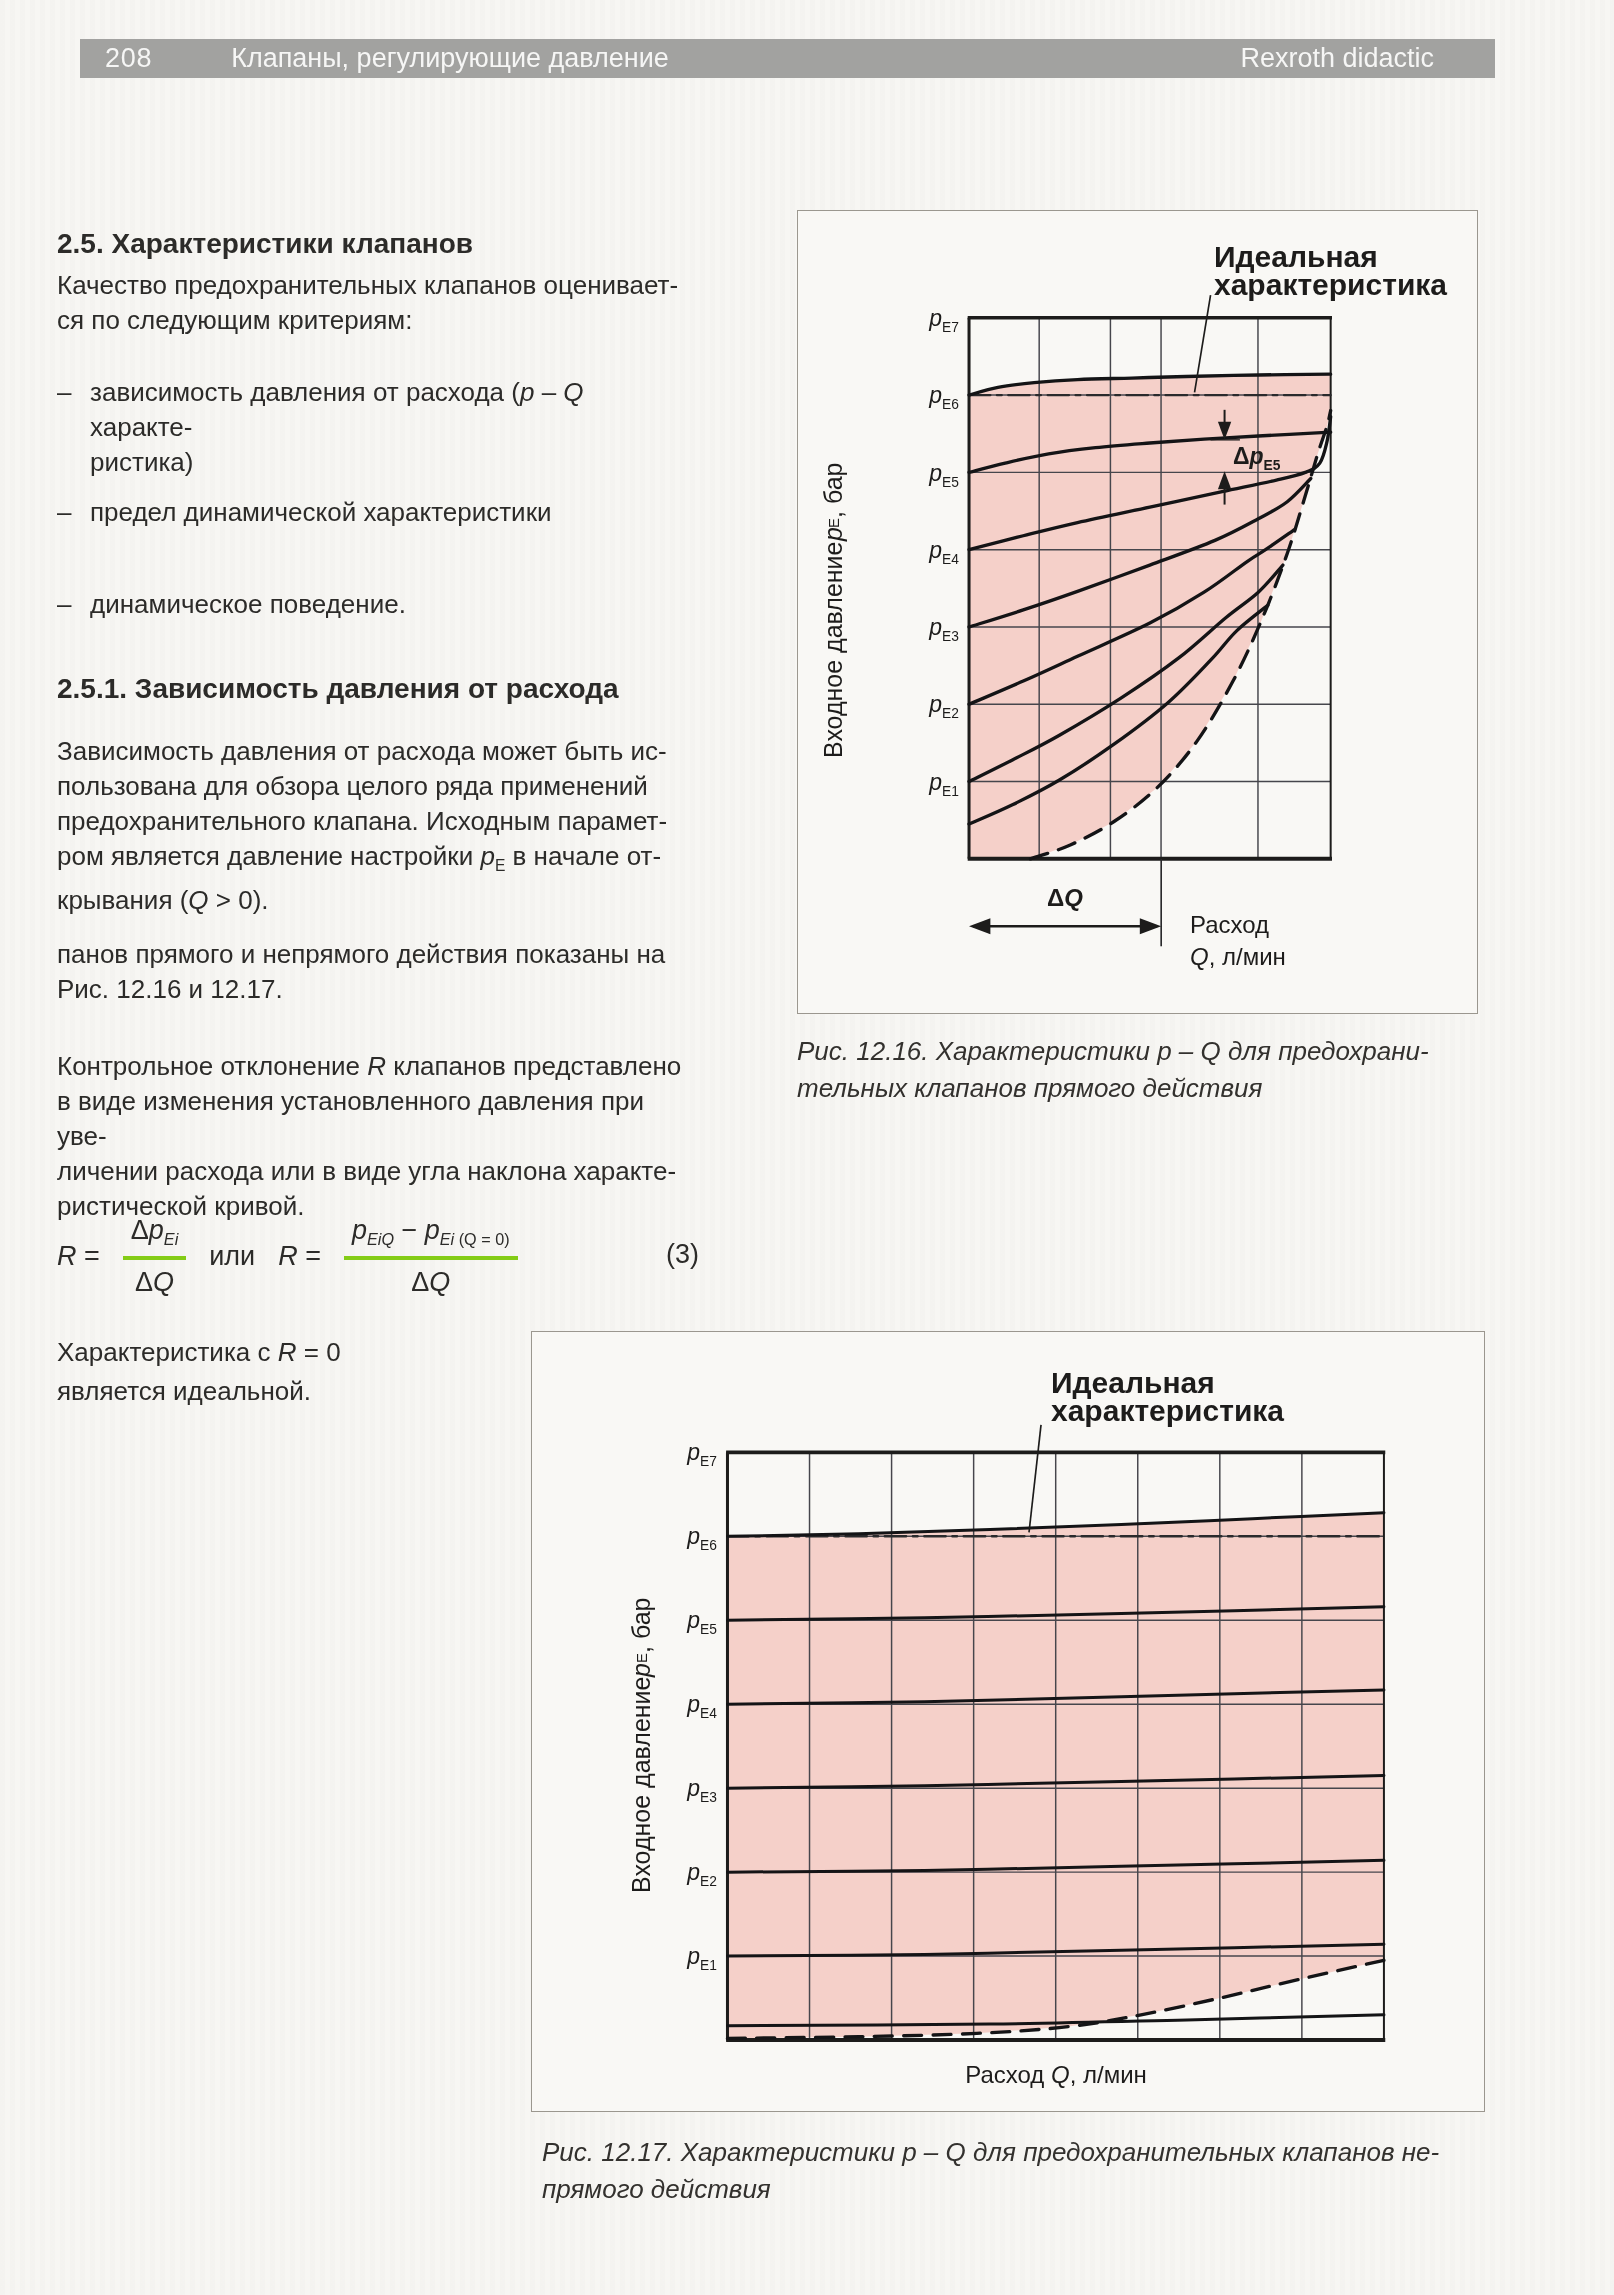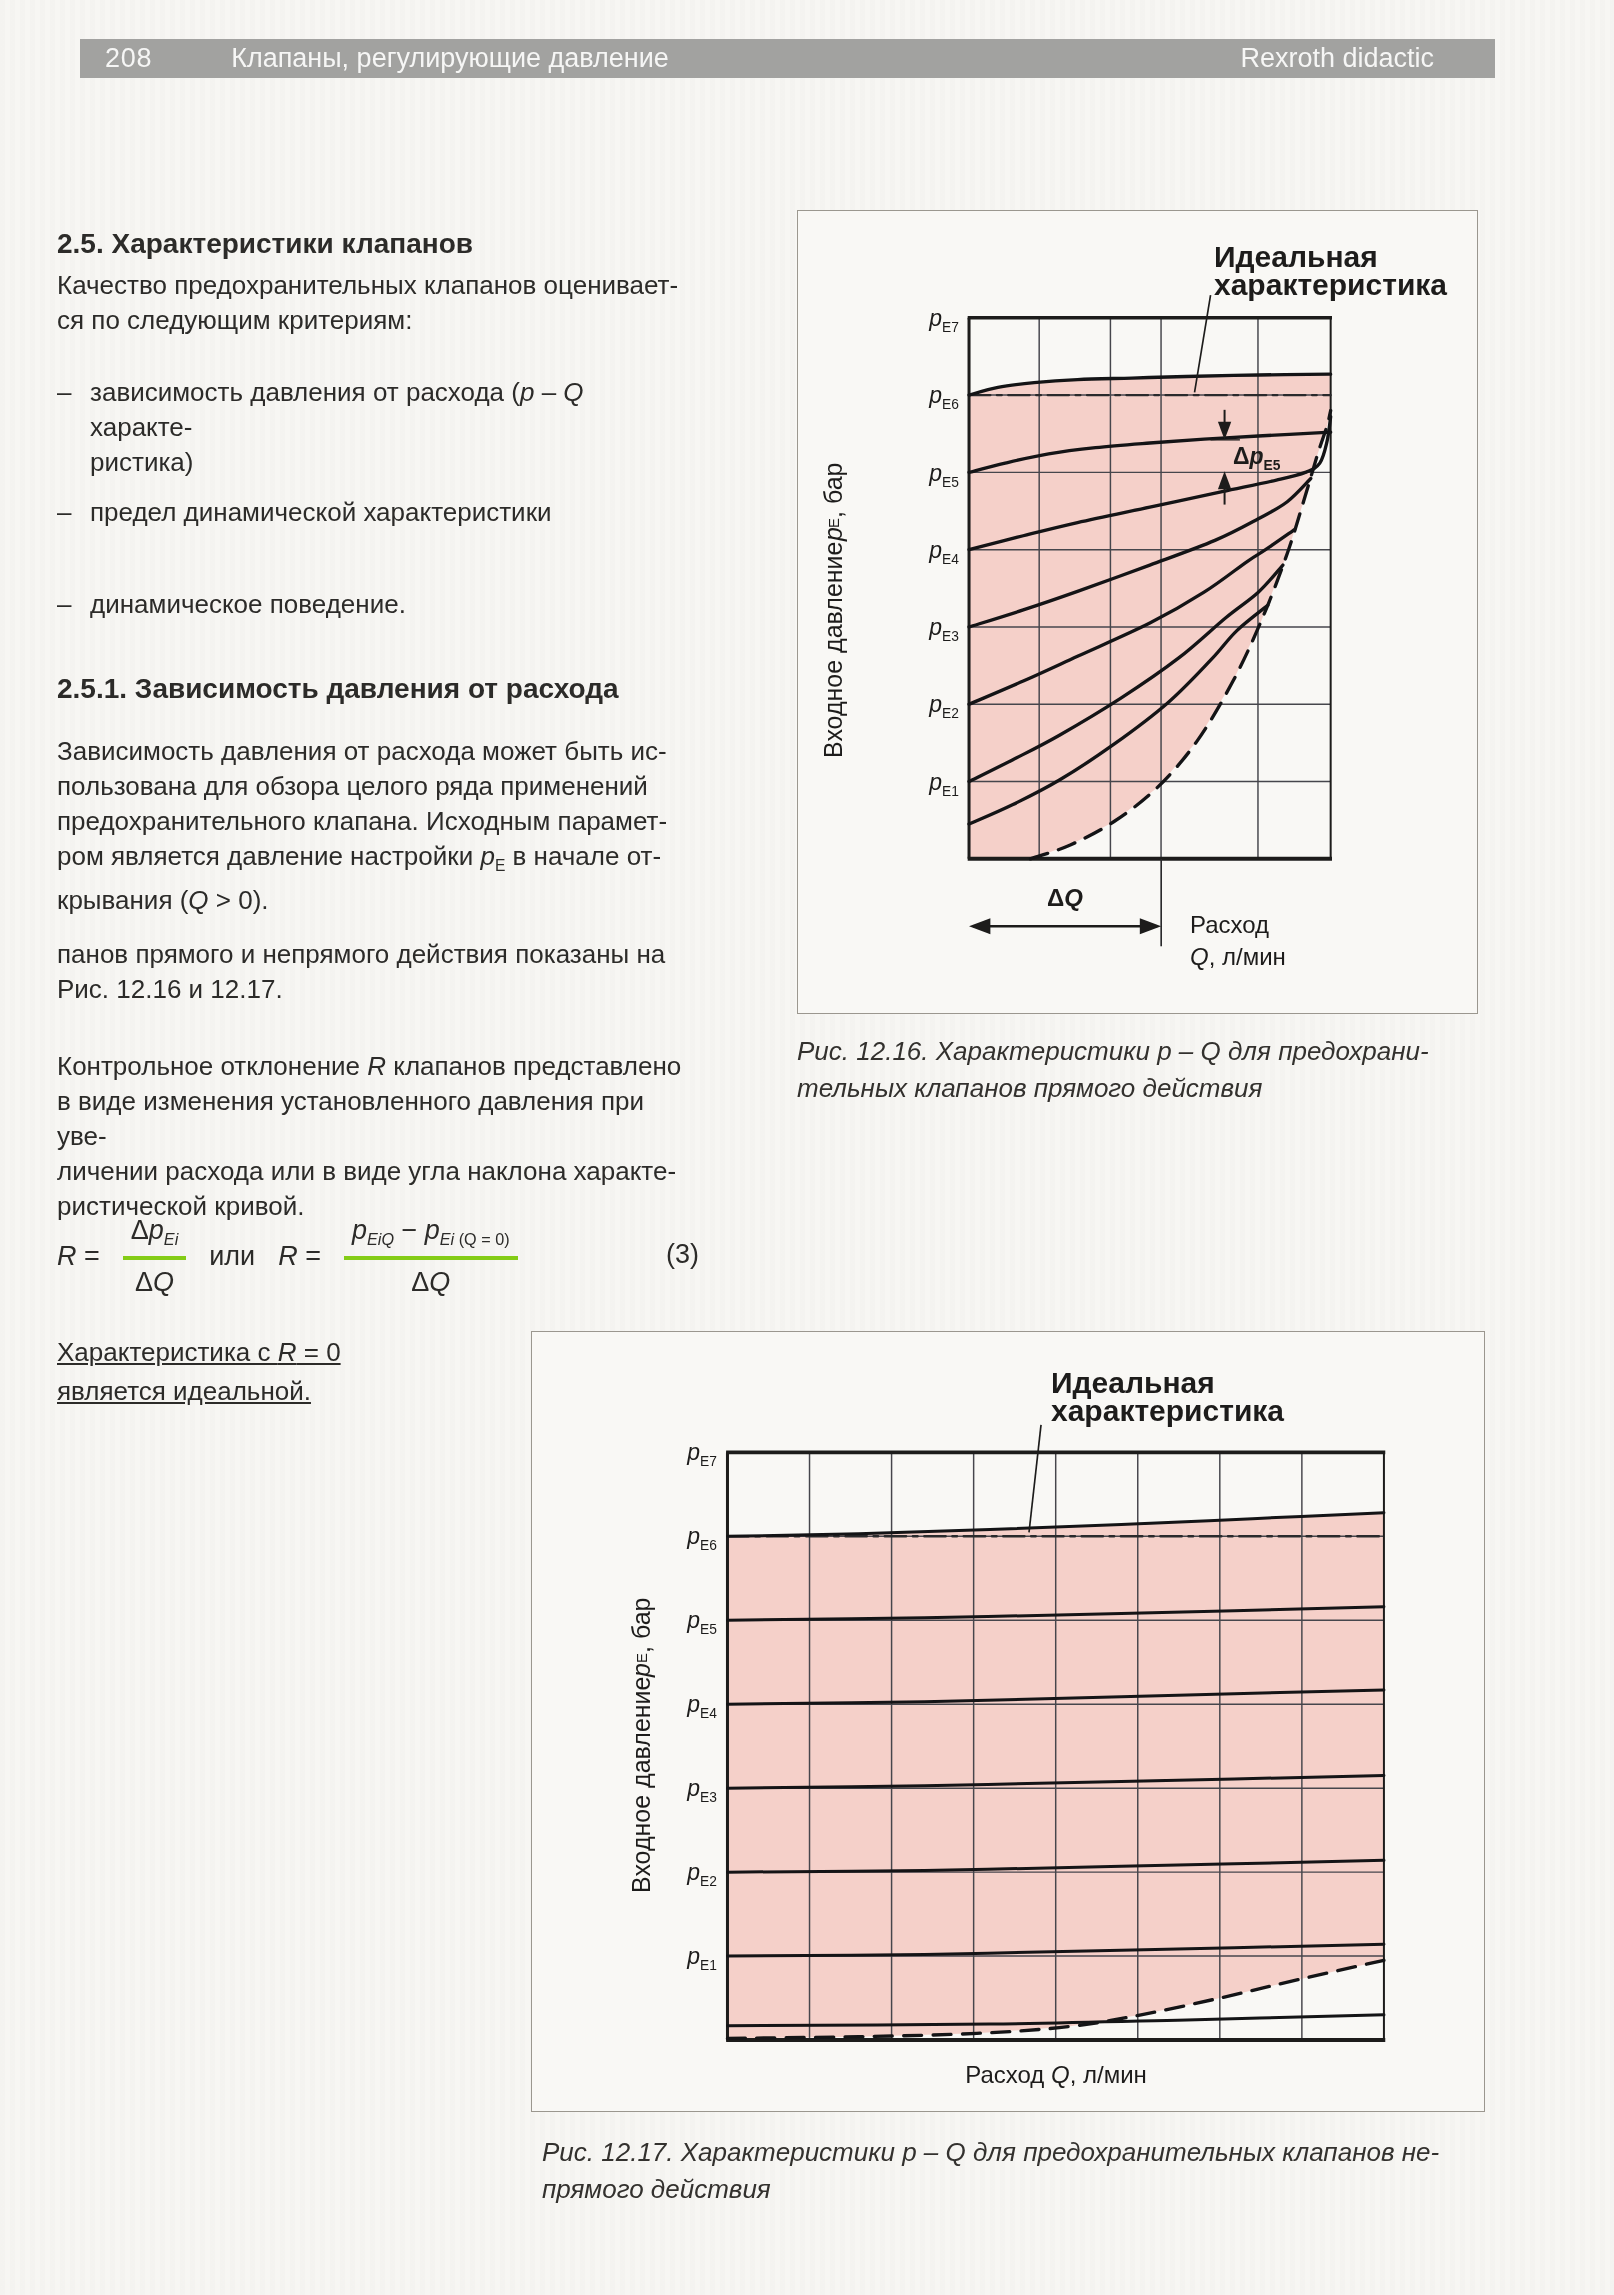--- a/index.html
+++ b/index.html
@@ -116,21 +116,21 @@
     <span class="sp"></span>
     <span><i>R</i> =</span>
     <span class="sp"></span>
     <span class="frac">
       <span class="num" style="display:block;"><i>p</i><sub><i>EiQ</i></sub> − <i>p</i><sub><i>Ei</i> (Q = 0)</sub></span>
       <span class="den" style="display:block;">Δ<i>Q</i></span>
     </span>
     <span class="f-number">(3)</span>
   </div>
 
-  <div class="tx" style="left:57px; top:1333px; width:467px; line-height:39px;text-decoration:underline;">
+  <div class="tx" style="left:57px; top:1333px; width:467px; line-height:39px;">
     <div>Характеристика с <i>R</i> = 0</div>
     <div>является идеальной.</div>
   </div>
 
   <div class="figure-box" style="left:797px; top:210px; width:681px; height:804px;">
     <svg width="681" height="804" viewBox="0 0 1020 1205">
         <g>
           <polygon points="256,275.8571428571429 299.36,264.2714285714286 353.56,257.32000000000005 418.6,252.6857142857142 499.9,250.36857142857139 581.2,248.05142857142857 689.6,245.73428571428576 798,244.5757142857143 798,299.02857142857147 792.58,322.20000000000005 779.03,362.75 760.06,426.47142857142853 732.96,513.3642857142856 695.02,611.8428571428572 651.66,704.5285714285715 597.46,794.8971428571429 537.84,864.4114285714286 472.8,915.3885714285714 407.76,950.1457142857142 348.14,971 256,971" fill="#f5d0c9"></polygon>
           <line x1="256" y1="855.1428571428571" x2="798" y2="855.1428571428571" stroke="#46464c" stroke-width="2.2"></line>
           <line x1="256" y1="739.2857142857143" x2="798" y2="739.2857142857143" stroke="#46464c" stroke-width="2.2"></line>

